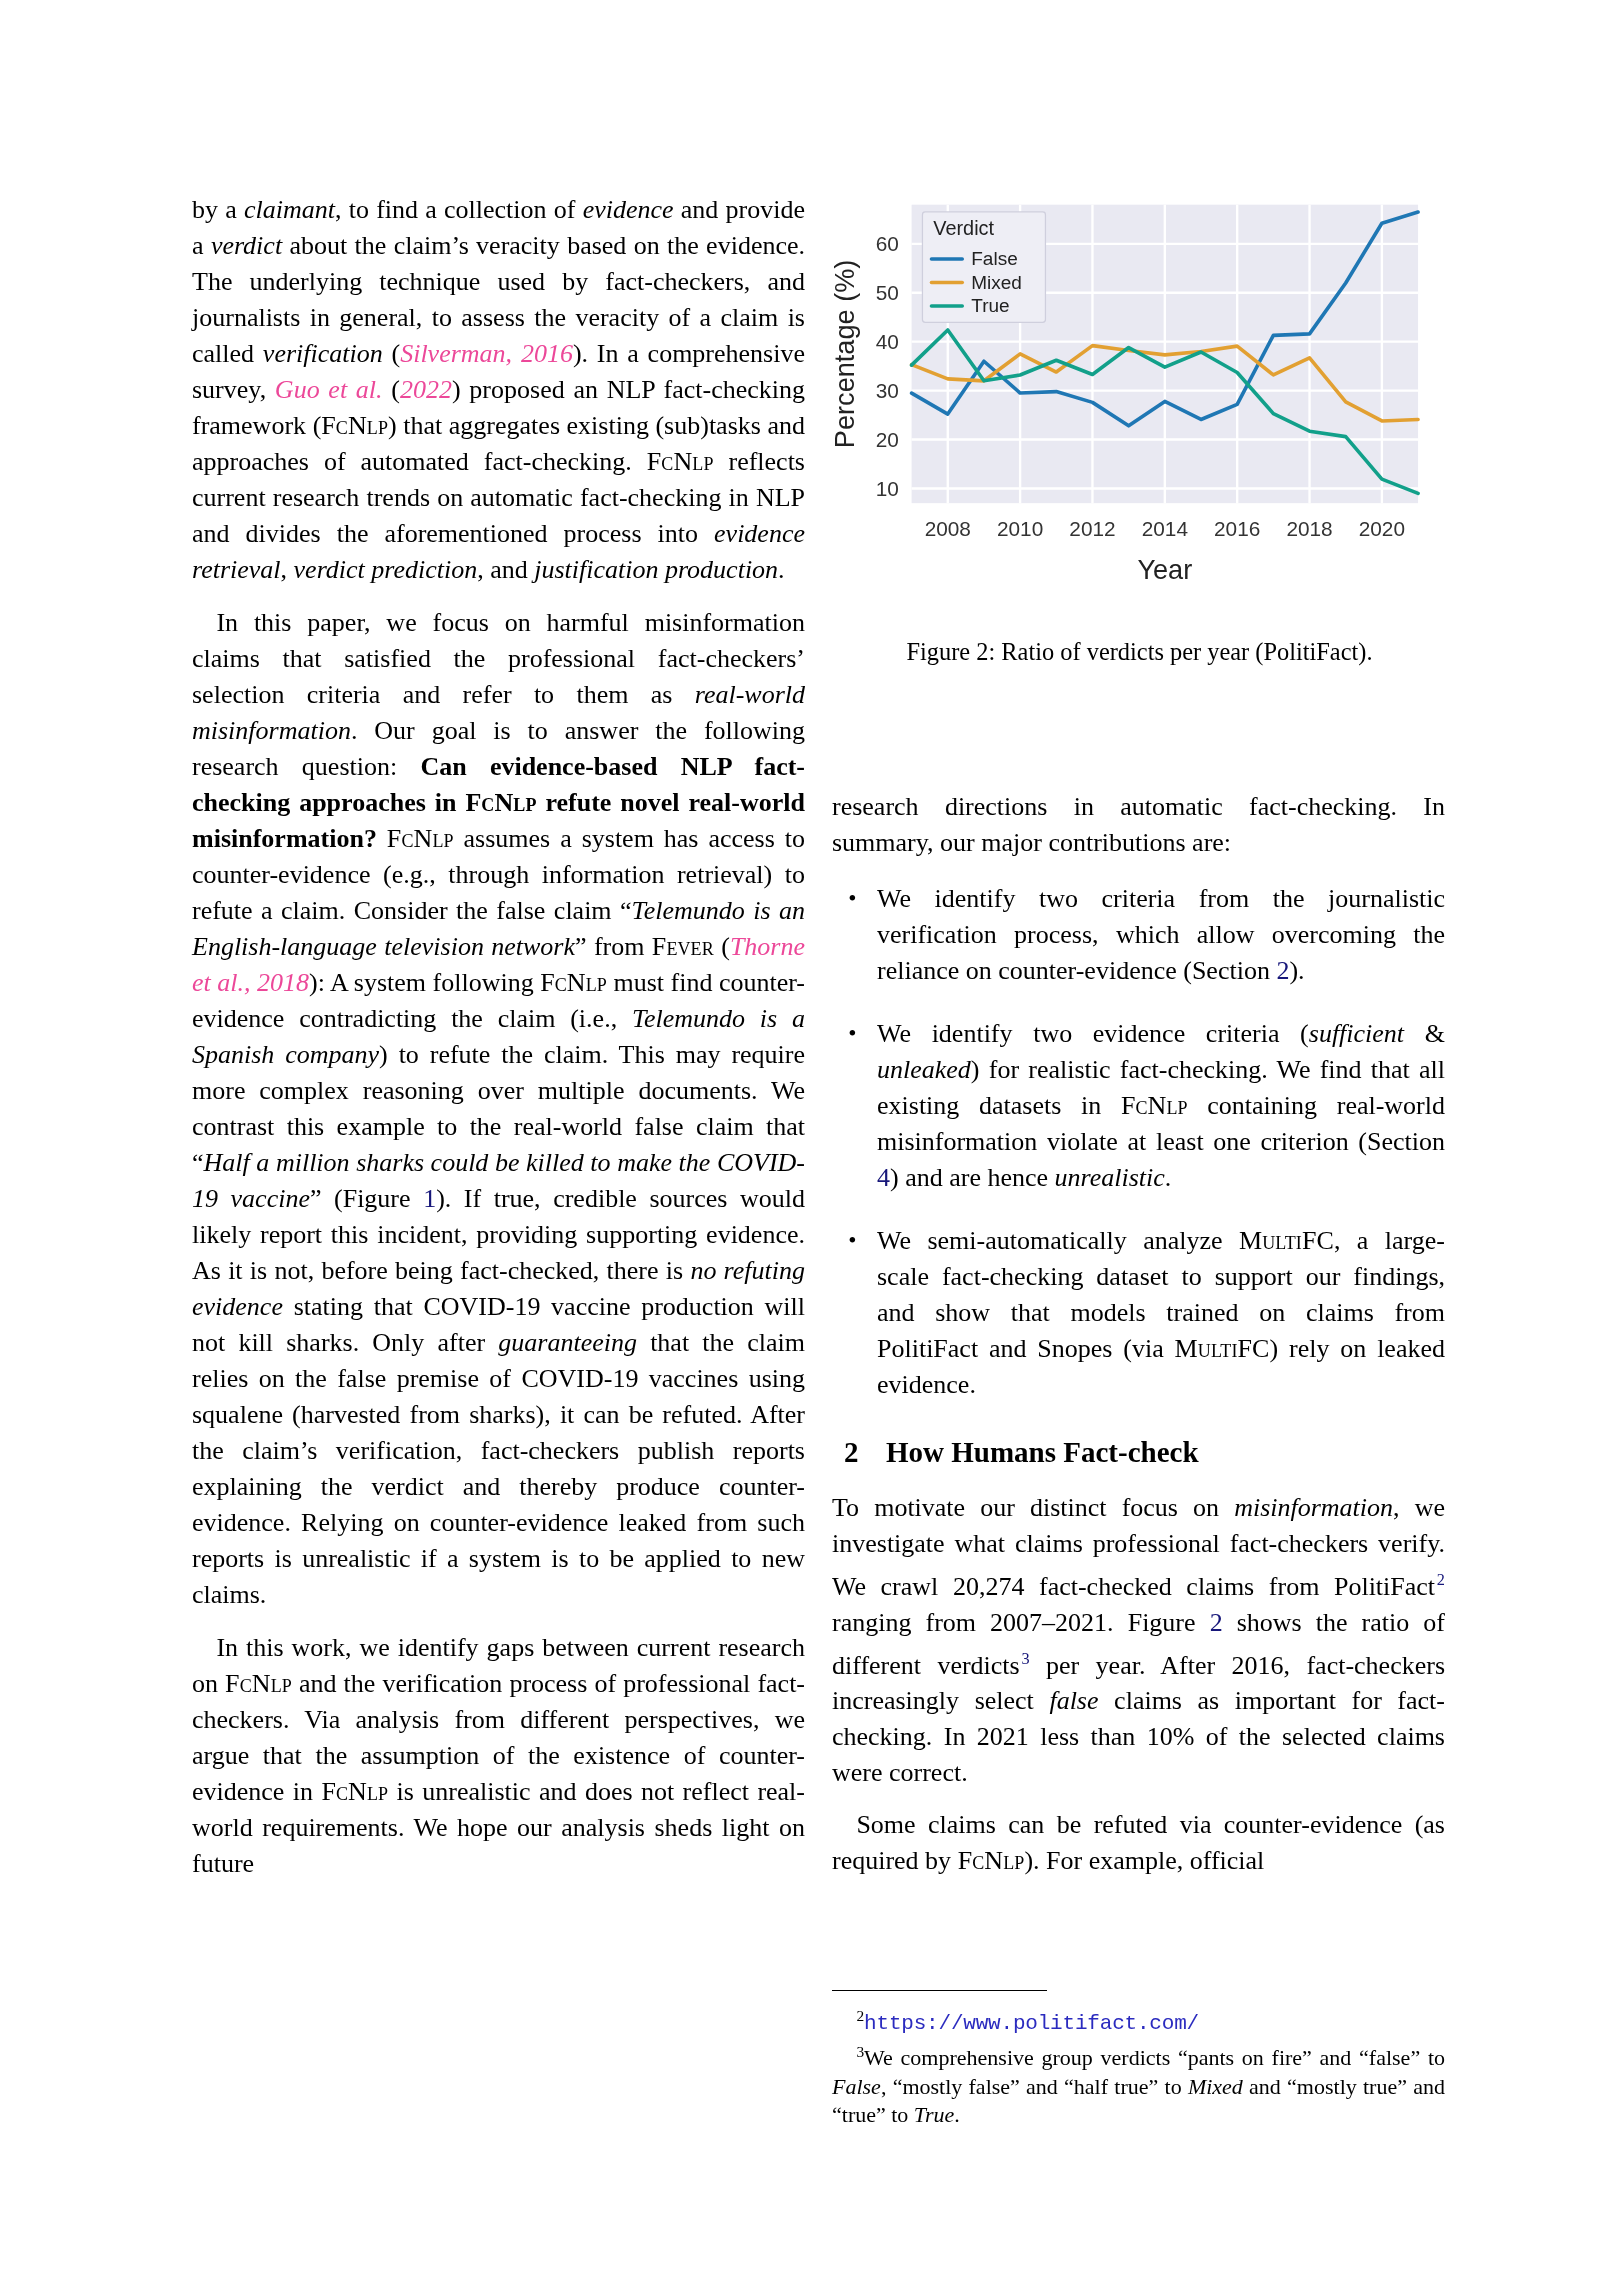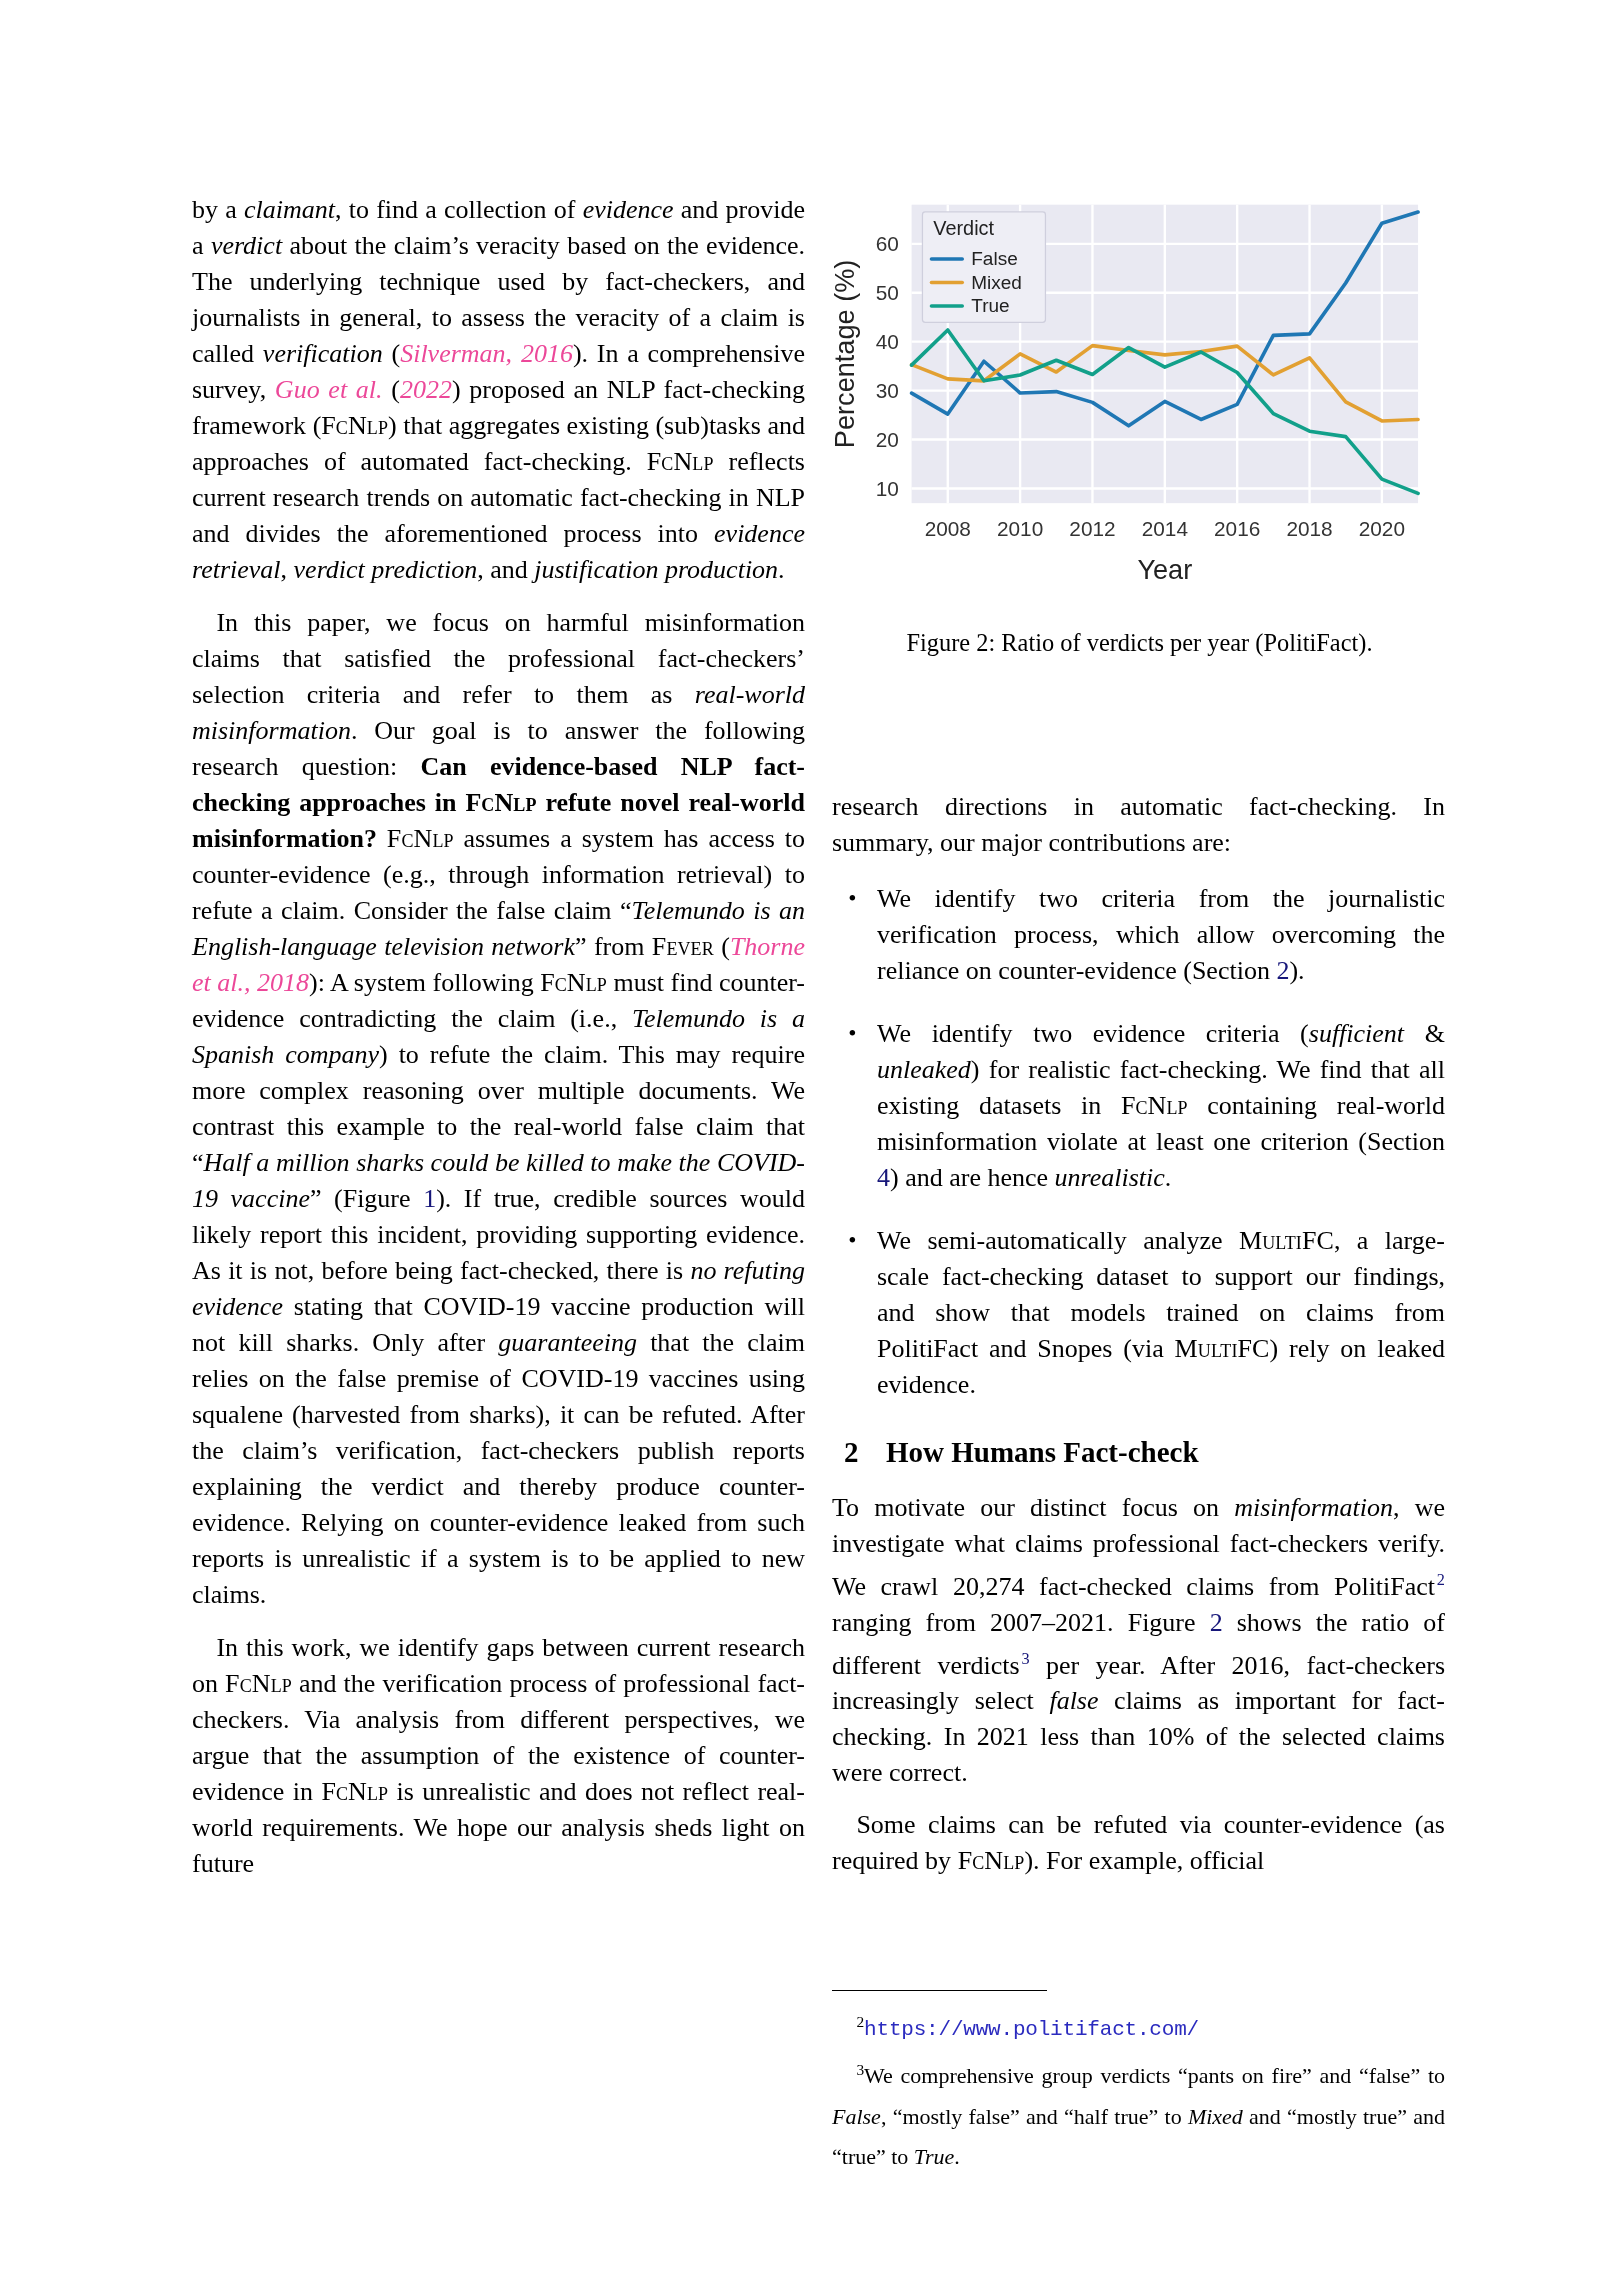--- a/index.html
+++ b/index.html
@@ -58,21 +58,21 @@
     width: 615px;
   }
   .chart-wrap {
     position: relative;
     width: 615px;
     height: 398px;
   }
   svg.chart { display: block; }
 
   .fig-caption {
-    margin-top: 36px;
+    margin-top: 45px;
     font-size: 24.4px;
     line-height: 34px;
     text-align: center;
   }
 
   
   .h2 {
     font-size: 29px;
     font-weight: bold;
     line-height: 36px;
@@ -102,21 +102,21 @@
     font-size: 23.5px;
   }
 
   
   .footnotes {
     position: absolute;
     left: 832px;
     top: 1990px;
     width: 613px;
     font-size: 22px;
-    line-height: 40px;
+    line-height: 28px;
     text-align: justify;
   }
   .fn-rule {
     width: 215px;
     height: 0;
     border-top: 1.4px solid #000;
     margin-bottom: 11px;
   }
   .fn { text-indent: 24.4px; }
   .fn sup { font-size: 15.4px; vertical-align: super; }

